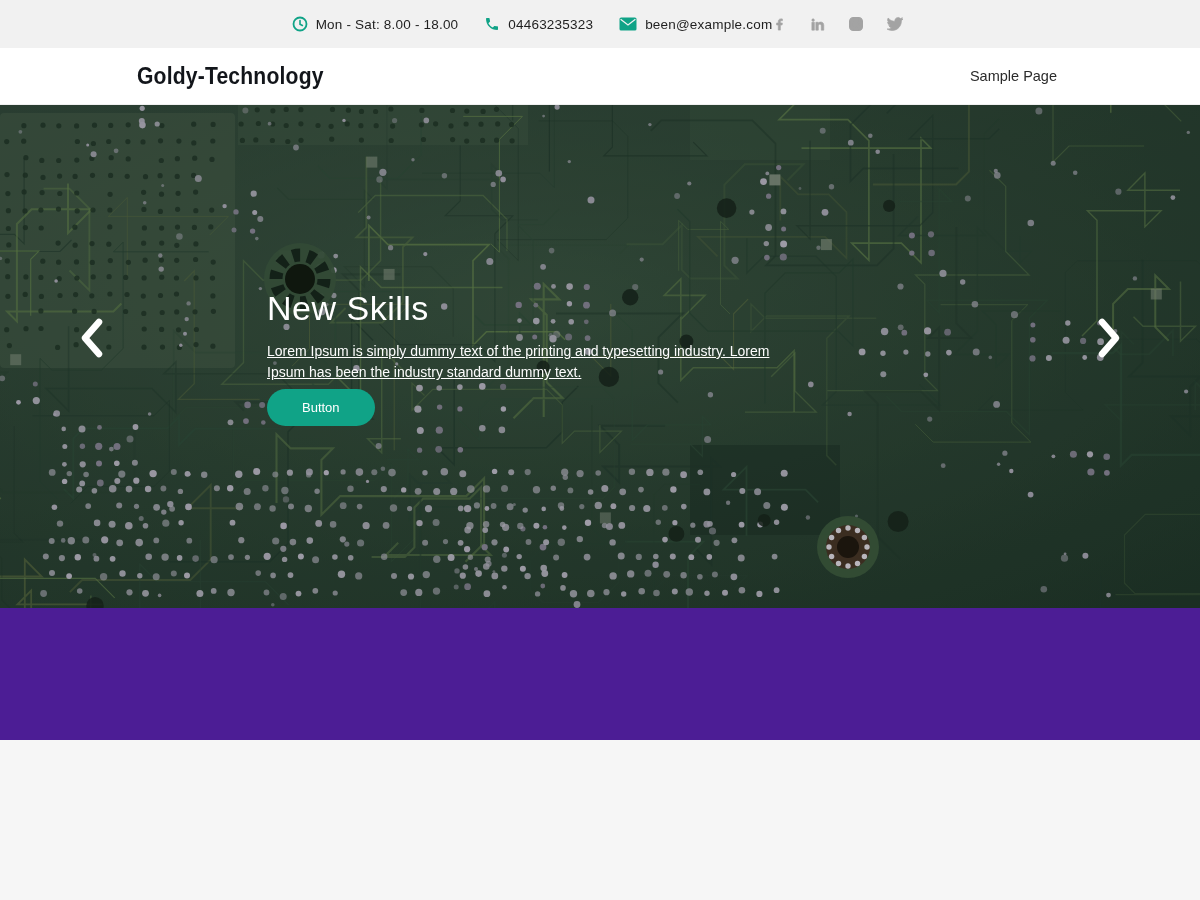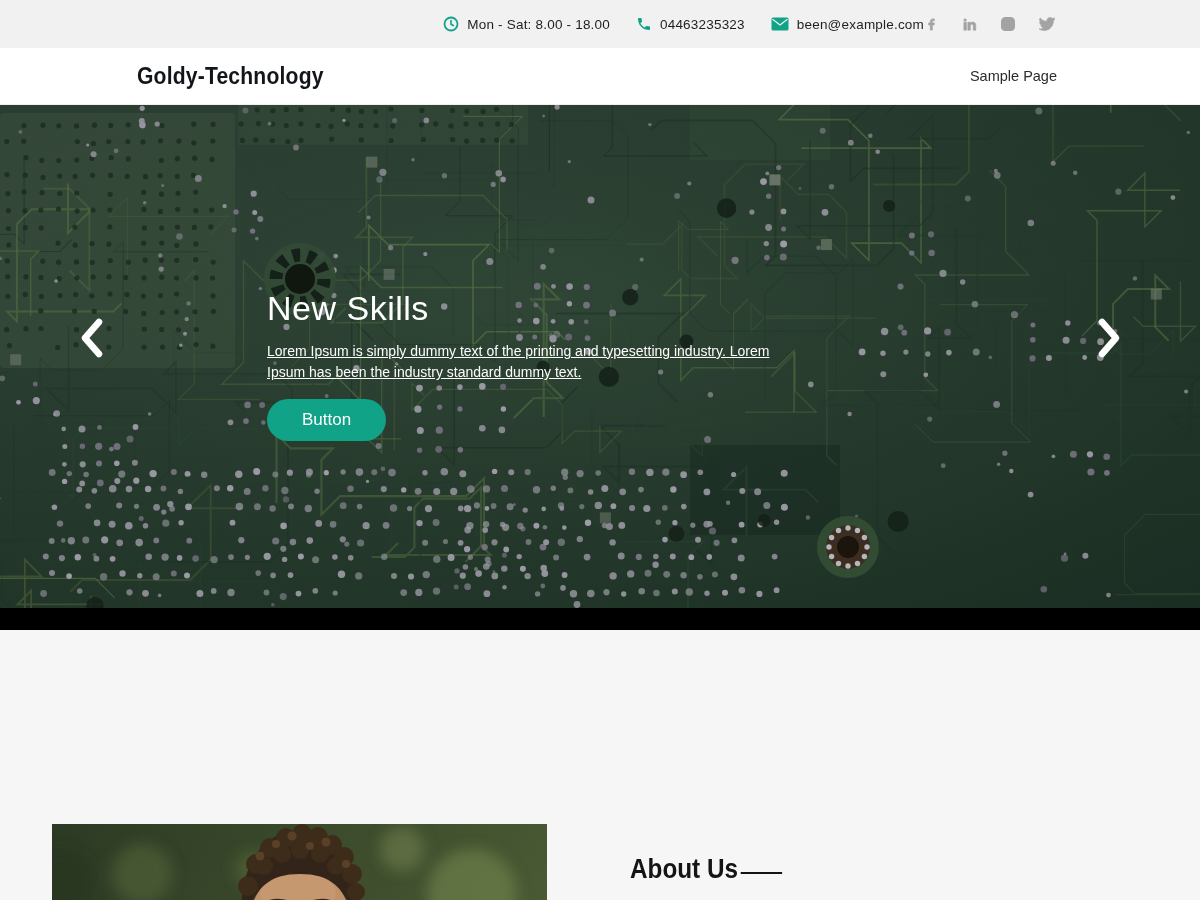--- a/index.html
+++ b/index.html
@@ -3,21 +3,21 @@
 <meta charset="utf-8">
 <style>
   * { margin:0; padding:0; box-sizing:border-box; }
   html,body { width:1200px; height:900px; overflow:hidden; }
   body { font-family:"Liberation Sans", sans-serif; background:#f6f6f6; }
   a { text-decoration:none; color:inherit; cursor:pointer; }
 
   
   .topbar{
     height:48px; background:#f1f1f1;
-    display:flex; align-items:center; justify-content:flex-end;
+    display:flex; align-items:center; justify-content:center;
     padding:0 145px 0 140px;
   }
   .topbar-left{ display:flex; align-items:center; gap:26px; }
   .topbar-item{ display:flex; align-items:center; gap:8px;
     font-size:13.5px; color:#1f1f1f; letter-spacing:.2px; }
   .topbar-item svg{ display:block; }
   .social-list{ display:flex; align-items:center; gap:23px; }
   .social-list a svg{ display:block; fill:#a3a3a3; stroke:#a3a3a3; }
 
   
@@ -27,29 +27,29 @@
     padding:0 143px 0 137px;
   }
   .site-title{
     display:inline-block; font-size:24px; font-weight:600; color:#12151a;
     transform:scaleX(.88); transform-origin:left center; letter-spacing:.2px;
   }
   .main-nav a{ font-size:14.5px; color:#2b2b2b; font-weight:400; }
 
   
   .hero{
-    position:relative; height:525px; background:#000000; overflow:hidden;
+    position:relative; height:635px; background:#4c1d95; overflow:hidden;
   }
   .hero svg.circuit{ position:absolute; left:0; top:0; }
   .hero-content{ position:absolute; left:267px; top:183px; color:#fff; z-index:3; }
   .hero-title{ font-size:34px; font-weight:400; letter-spacing:.5px; line-height:1.2; }
   .hero-desc{ width:505px; margin-top:12px; font-size:14px; line-height:21.5px; color:#fdfdfd;text-decoration:underline; }
   .hero-btn{
-    margin-top:15px; display:inline-block; border:none; cursor:pointer;
-    background:#10a387; color:#fff; font-size:17px; font-family:inherit;
+    margin-top:5px; display:inline-block; border:none; cursor:pointer;
+    background:#10a387; color:#fff; font-size:13px; font-family:inherit;
     padding:11px 35px; border-radius:22px;
   }
   .slider-arrow{
     position:absolute; top:212px; z-index:4; background:none; border:none;
     cursor:pointer; padding:0; line-height:0;
   }
   .slider-prev{ left:78px; }
   .slider-next{ right:77px; }
 
   

